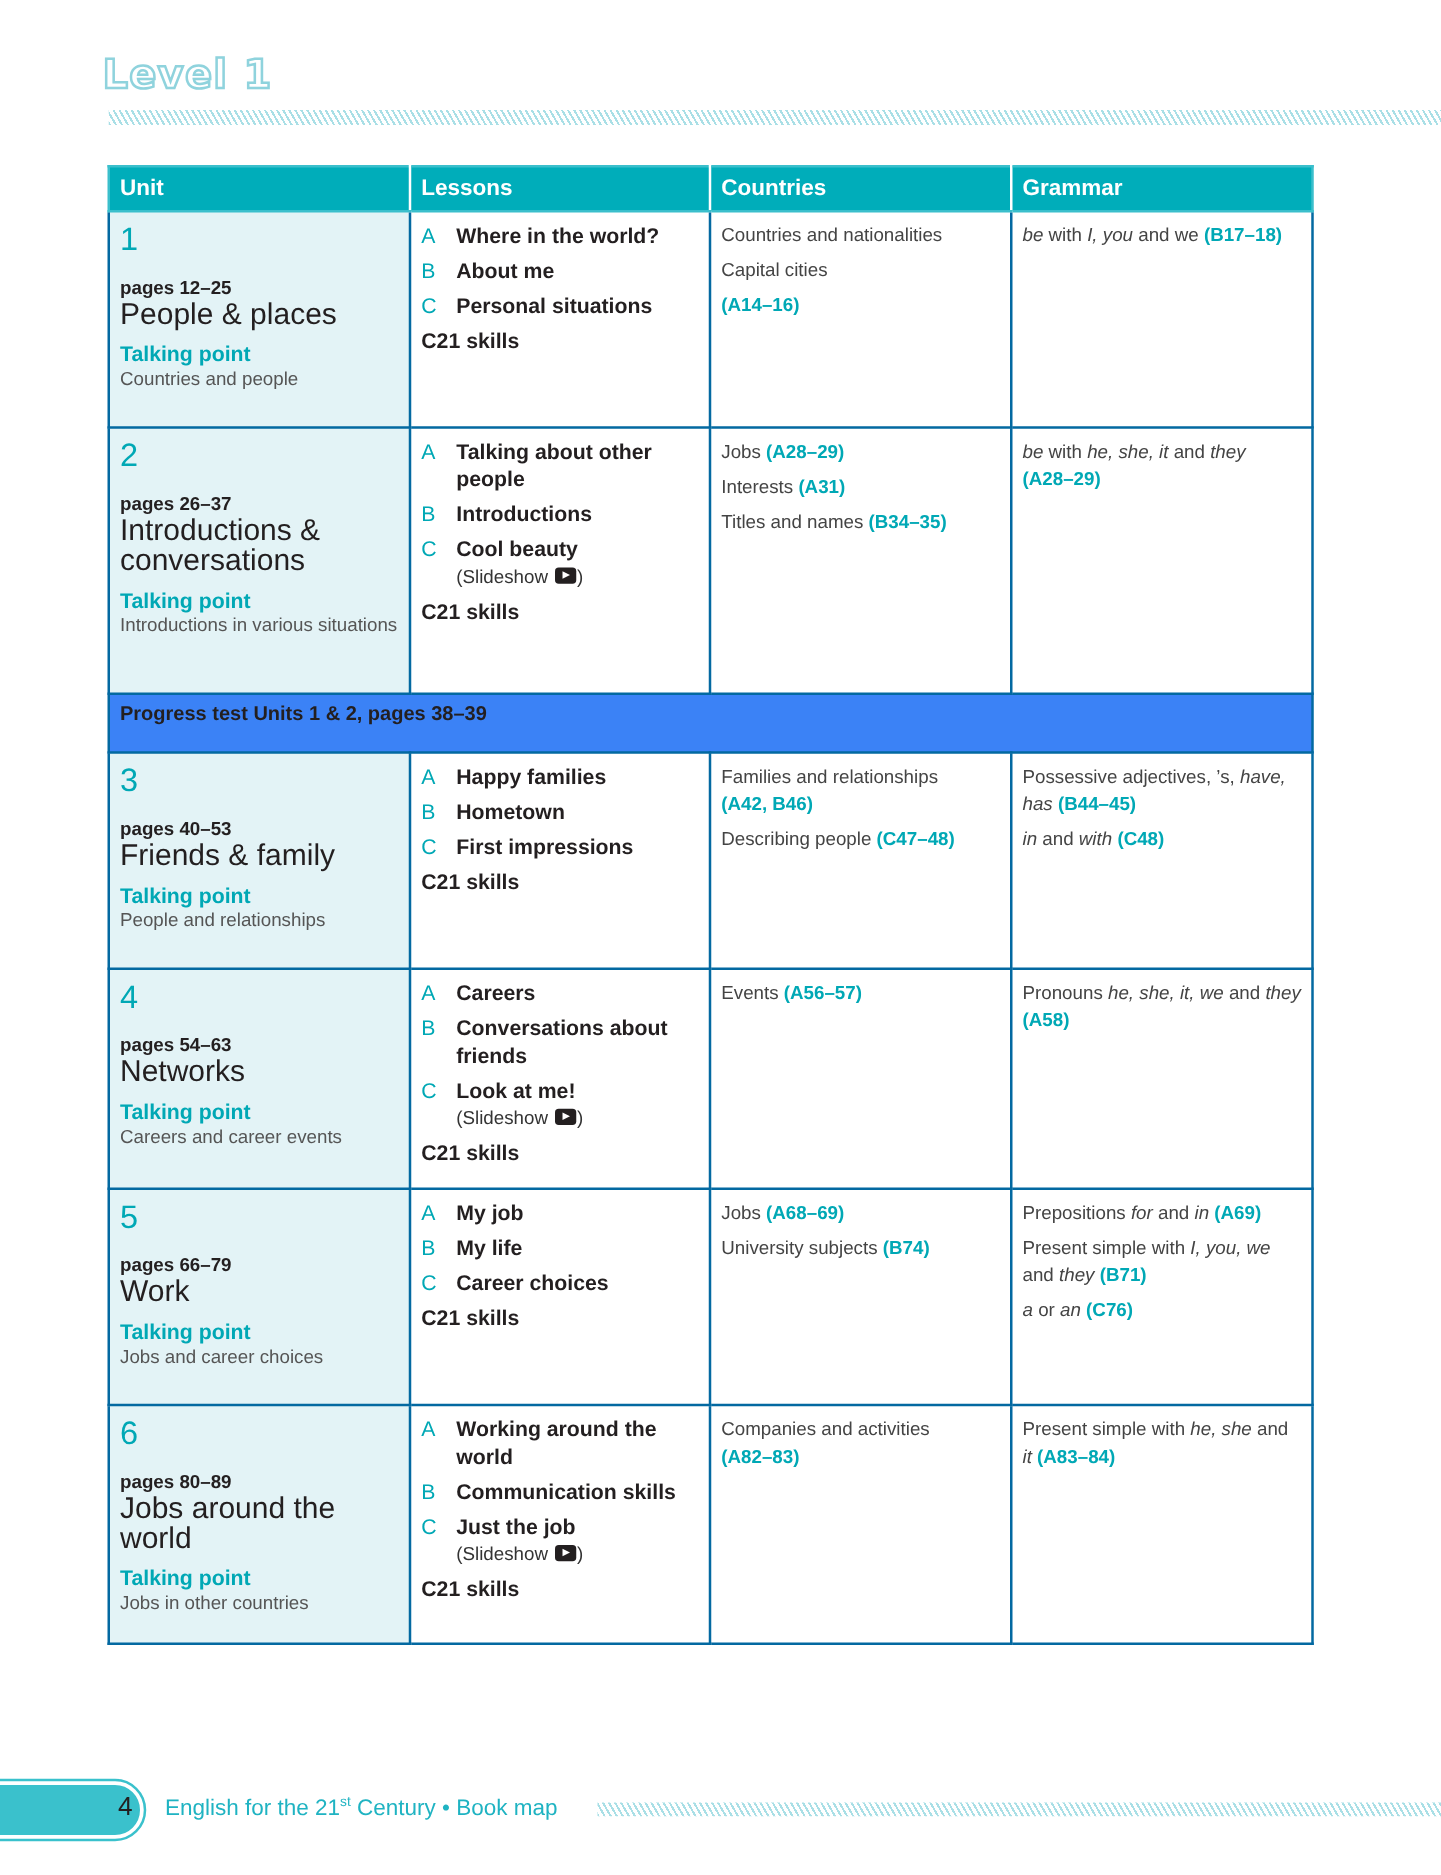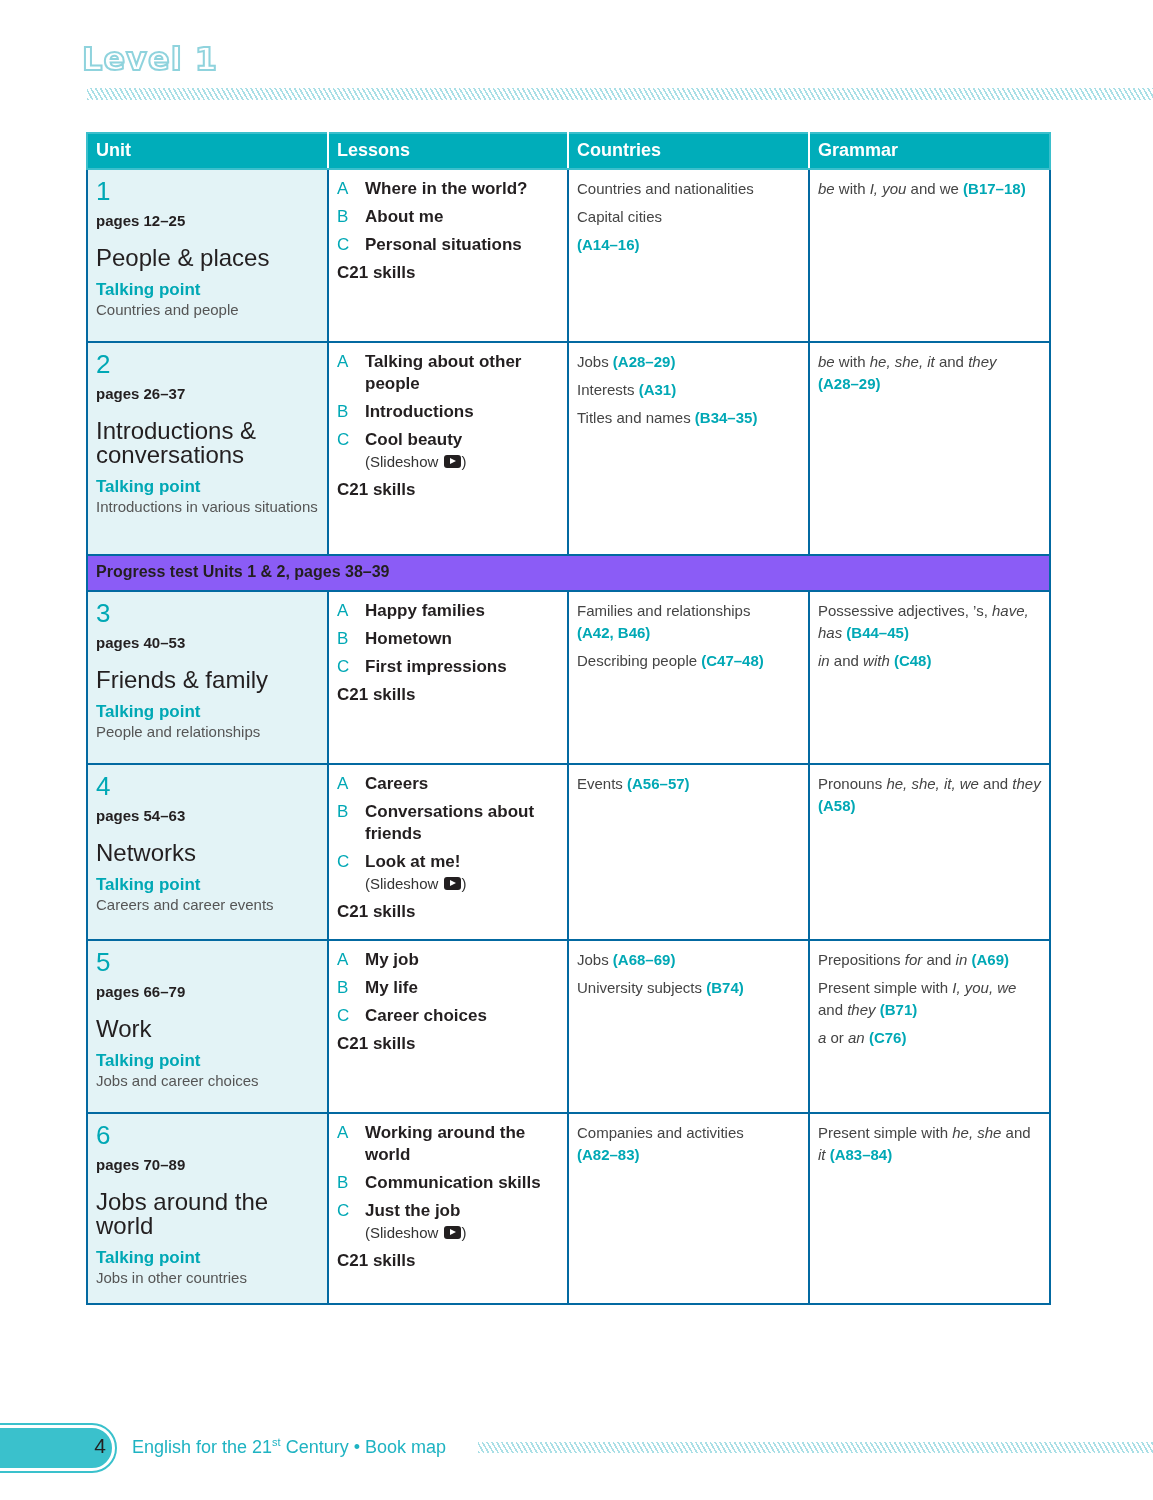--- a/index.html
+++ b/index.html
@@ -34,40 +34,40 @@
     table.map th:last-child { border-right-color: #3bbfcc; }
     col.c-unit { width: 241px; }
     col.c-less { width: 240px; }
     col.c-voc { width: 241px; }
     col.c-gram { width: 241px; }
 
     td.unit { background: #e3f3f6; padding: 8px 8px 0 8px; }
     td.lessons, td.vocab, td.grammar { background: #ffffff; padding: 8px 8px 0 8px; }
 
     .unit-num { font-family: "Liberation Sans", sans-serif; font-size: 26px; color: #00a8b5; font-weight: normal; line-height: 26px; }
-    .unit-pages { font-family: "Liberation Sans", sans-serif; font-size: 15px; font-weight: bold; color: #231f20; margin-top: 8px; line-height: 18px; }
-    .unit-title { font-family: "Liberation Sans", sans-serif; font-size: 24px; color: #231f20; margin-top: 16px; line-height: 24px; }
+    .unit-pages { font-family: "Liberation Sans", sans-serif; font-size: 15px; font-weight: bold; color: #231f20; margin-top: 18px; line-height: 18px; }
+    .unit-title { font-family: "Liberation Sans", sans-serif; font-size: 24px; color: #231f20; margin-top: 0; line-height: 24px; }
     .tp-label { font-family: "Liberation Sans", sans-serif; font-size: 17px; font-weight: bold; color: #00a8b5; margin-top: 10px; line-height: 20px; }
     .tp-text { font-family: "Liberation Sans", sans-serif; font-size: 15px; color: #555555; line-height: 20px; }
 
     .lesson { display: flex; font-family: "Liberation Sans", sans-serif; font-size: 17px; line-height: 22px; color: #231f20; margin-bottom: 6px; }
     .lesson .letter { color: #00a8b5; width: 28px; flex: none; }
     .lesson .ltext { font-weight: bold; }
     .lesson .sub { display: block; font-weight: normal; font-size: 15px; color: #333; }
     .play-icon { display: inline-block; width: 17px; height: 13px; background: #231f20; border-radius: 3px; position: relative; vertical-align: -1px; margin: 0 1px; }
     .play-icon::after { content: ""; position: absolute; left: 6px; top: 3px; border-left: 6px solid #fff; border-top: 3.5px solid transparent; border-bottom: 3.5px solid transparent; }
     .c21 { font-family: "Liberation Sans", sans-serif; font-size: 17px; font-weight: bold; color: #231f20; line-height: 22px; }
 
     .v-line { font-family: "Liberation Sans", sans-serif; font-size: 15px; line-height: 22px; color: #444444; margin-bottom: 6px; }
     .ref { color: #00a8b5; font-weight: bold; font-size: 15px; }
     .it { font-style: italic; }
 
     tr.progress td {
-      background: #8b5cf6; font-family: "Liberation Sans", sans-serif; font-size: 16px; font-weight: bold;
-      color: #231f20; padding: 7px 8px 0 8px; height: 36px;
+      background: #3b82f6; font-family: "Liberation Sans", sans-serif; font-size: 16px; font-weight: bold;
+      color: #231f20; padding: 7px 8px 0 8px; height: 47px;
     }
 
     .r1 td { height: 173px; }
     .r2 td { height: 213px; }
     .r3 td { height: 173px; }
     .r4 td { height: 176px; }
     .r5 td { height: 173px; }
     .r6 td { height: 191px; }
 
     .footer-tab {
@@ -269,21 +269,21 @@
         </td>
         <td class="grammar">
           <div class="v-line"><span>Prepositions </span><span class="it">for</span><span> and </span><span class="it">in</span>  <span class="ref">(A69)</span></div>
           <div class="v-line"><span>Present simple with </span><span class="it">I, you, we</span><span> and </span><span class="it">they</span>  <span class="ref">(B71)</span></div>
           <div class="v-line"><span class="it">a</span><span> or </span><span class="it">an</span>  <span class="ref">(C76)</span></div>
         </td>
       </tr>
       <tr class="r6">
         <td class="unit">
           <div class="unit-num">6</div>
-          <div class="unit-pages">pages 70–89</div>
+          <div class="unit-pages">pages 80–89</div>
           <div class="unit-title">Jobs around the world</div>
           <div class="tp-label">Talking point</div>
           <div class="tp-text">Jobs in other countries</div>
         </td>
         <td class="lessons">
           <div class="lesson">
             <span class="letter">A</span>
             <span><span class="ltext">Working around the world</span></span>
           </div>
           <div class="lesson">

